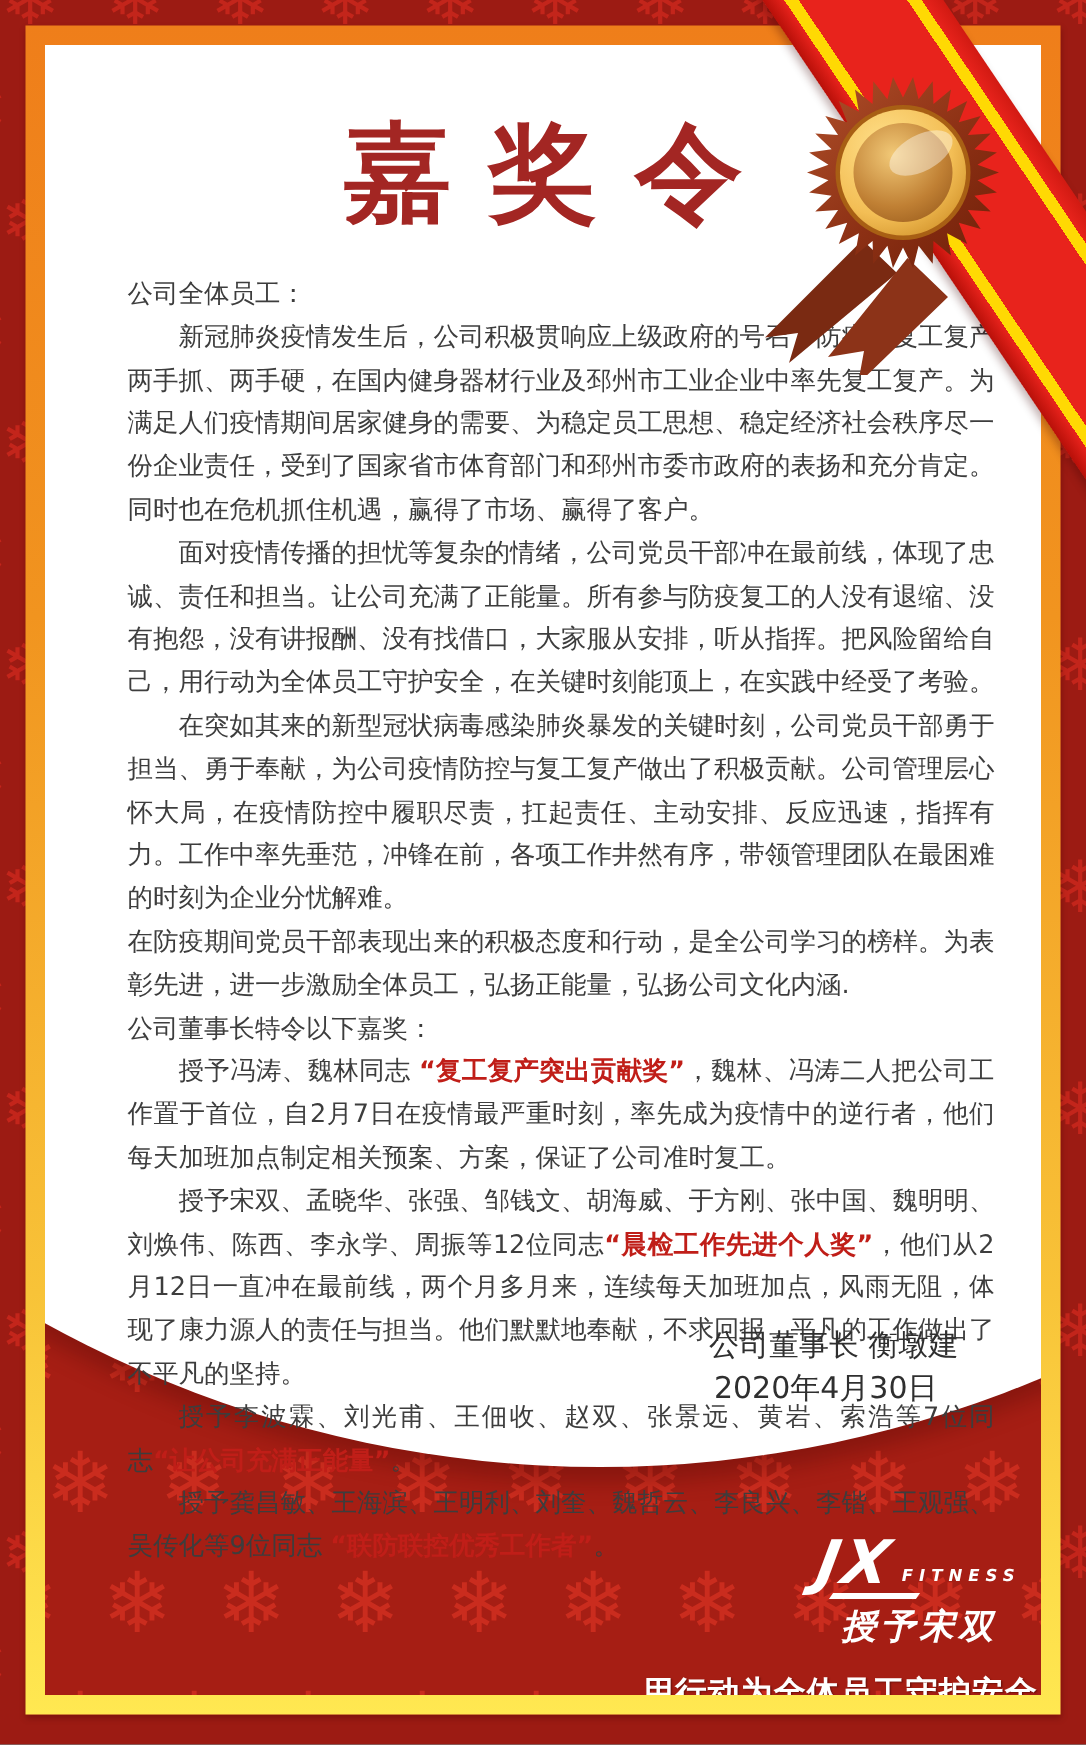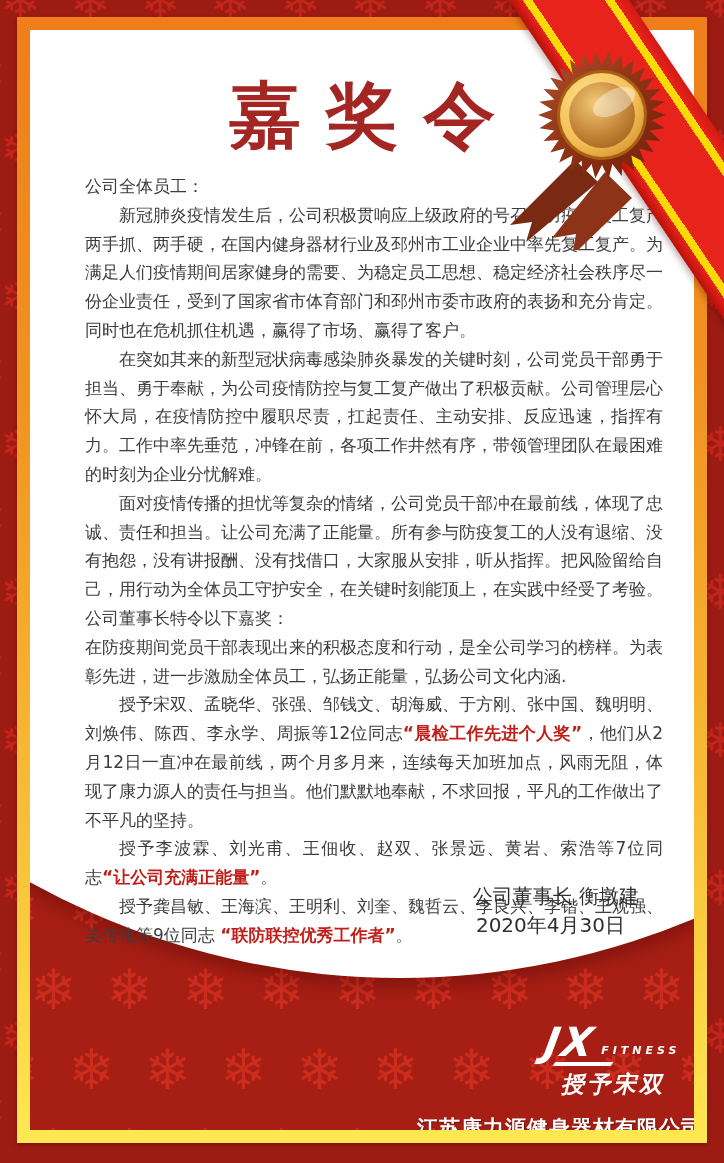--- a/index.html
+++ b/index.html
@@ -28,21 +28,21 @@
   }
   
   .title{
     position:absolute;left:0;top:38px;width:100%;margin:0;text-align:center;
     font-family:"DejaVu Serif","Liberation Serif",serif;
     font-size:72px;font-weight:bold;color:#A32623;
     letter-spacing:.35em;text-indent:.35em;white-space:nowrap;
   }
   
   .content{
-    position:absolute;left:55px;top:142px;width:578px;
+    position:absolute;left:55px;top:152px;width:578px;
     font-size:17px;line-height:28.8px;color:#3D3D3D;text-align:justify;
   }
   .content p{margin:0;}
   .content p.indent{text-indent:2em;}
   .award{color:#C01E18;font-weight:bold;}
   
   .signature{position:absolute;right:55px;top:852px;text-align:right;color:#2F2F2F;
     font-size:20px;line-height:29px;}
   .signature .date{padding-right:14px;}
   
@@ -316,44 +316,45 @@
         <span class="flake" style="left:532px;top:292px;font-size:56px">❄</span>
         <span class="flake" style="left:608px;top:292px;font-size:56px">❄</span>
       </div>
     <div class="white-curve"></div>
 
     <h1 class="title">嘉奖令</h1>
 
     <div class="content">
       <p>公司全体员工：</p>
       <p class="indent"><span>新冠肺炎疫情发生后，公司积极贯响应上级政府的号召，防疫与复工复产两手抓、两手硬，在国内健身器材行业及邳州市工业企业中率先复工复产。为满足人们疫情期间居家健身的需要、为稳定员工思想、稳定经济社会秩序尽一份企业责任，受到了国家省市体育部门和邳州市委市政府的表扬和充分肯定。同时也在危机抓住机遇，赢得了市场、赢得了客户。</span></p>
+      <p class="indent"><span>面对疫情传播的担忧等复杂的情绪，公司党员干部冲在最前线，体现了忠诚、责任和担当。让公司充满了正能量。所有参与防疫复工的人没有退缩、没有抱怨，没有讲报酬、没有找借口，大家服从安排，听从指挥。把风险留给自己，用行动为全体员工守护安全，在关键时刻能顶上，在实践中经受了考验。</span></p>
       <p class="indent"><span>在突如其来的新型冠状病毒感染肺炎暴发的关键时刻，公司党员干部勇于担当、勇于奉献，为公司疫情防控与复工复产做出了积极贡献。公司管理层心怀大局，在疫情防控中履职尽责，扛起责任、主动安排、反应迅速，指挥有力。工作中率先垂范，冲锋在前，各项工作井然有序，带领管理团队在最困难的时刻为企业分忧解难。</span></p>
-      <p class="indent"><span>面对疫情传播的担忧等复杂的情绪，公司党员干部冲在最前线，体现了忠诚、责任和担当。让公司充满了正能量。所有参与防疫复工的人没有退缩、没有抱怨，没有讲报酬、没有找借口，大家服从安排，听从指挥。把风险留给自己，用行动为全体员工守护安全，在关键时刻能顶上，在实践中经受了考验。</span></p>
+      <p><span>在防疫期间党员干部表现出来的积极态度和行动，是全公司学习的榜样。为表彰先进，进一步激励全体员工，弘扬正能量，弘扬公司文化内涵.</span></p>
       <p><span>公司董事长特令以下嘉奖：</span></p>
-      <p><span>在防疫期间党员干部表现出来的积极态度和行动，是全公司学习的榜样。为表彰先进，进一步激励全体员工，弘扬正能量，弘扬公司文化内涵.</span></p>
+      <p class="indent"><span>授予冯涛、魏林同志 </span><span class="award">“复工复产突出贡献奖”</span><span>，魏林、冯涛二人把公司工作置于首位，自2月7日在疫情最严重时刻，率先成为疫情中的逆行者，他们每天加班加点制定相关预案、方案，保证了公司准时复工。</span></p>
       <p class="indent"><span>授予宋双、孟晓华、张强、邹钱文、胡海威、于方刚、张中国、魏明明、刘焕伟、陈西、李永学、周振等12位同志</span><span class="award">“晨检工作先进个人奖”</span><span>，他们从2月12日一直冲在最前线，两个月多月来，连续每天加班加点，风雨无阻，体现了康力源人的责任与担当。他们默默地奉献，不求回报，平凡的工作做出了不平凡的坚持。</span></p>
       <p class="indent"><span>授予李波霖、刘光甫、王佃收、赵双、张景远、黄岩、索浩等7位同志</span><span class="award">“让公司充满正能量”</span><span>。</span></p>
       <p class="indent"><span>授予龚昌敏、王海滨、王明利、刘奎、魏哲云、李良兴、李锴、王观强、吴传化等9位同志 </span><span class="award">“联防联控优秀工作者”</span><span>。</span></p>
     </div>
 
     <div class="signature">
       <div>公司董事长  衡墩建</div>
       <div class="date">2020年4月30日</div>
     </div>
 
     <div class="footer">
       <div class="jx-block">
         <div class="jx-row">
           <span class="jx">JX</span>
           <span class="fitness">FITNESS</span>
         </div>
         <div class="jx-underline"></div>
         <div class="brand">授予宋双</div>
       </div>
-      <div class="company">江苏康力源健身器材有限公司</div>
+      <div class="company">用行动为全体员工守护安全</div>
     </div>
   </div>
 
   <div class="ribbon"></div>
 
   <svg class="medal" width="220" height="240" viewBox="0 0 220 240">
     <defs>
       <linearGradient id="spikeGrad" x1="0" y1="0" x2="1" y2="1">
         <stop offset="0" stop-color="#B0502A"></stop>
         <stop offset="0.55" stop-color="#8C3014"></stop>

